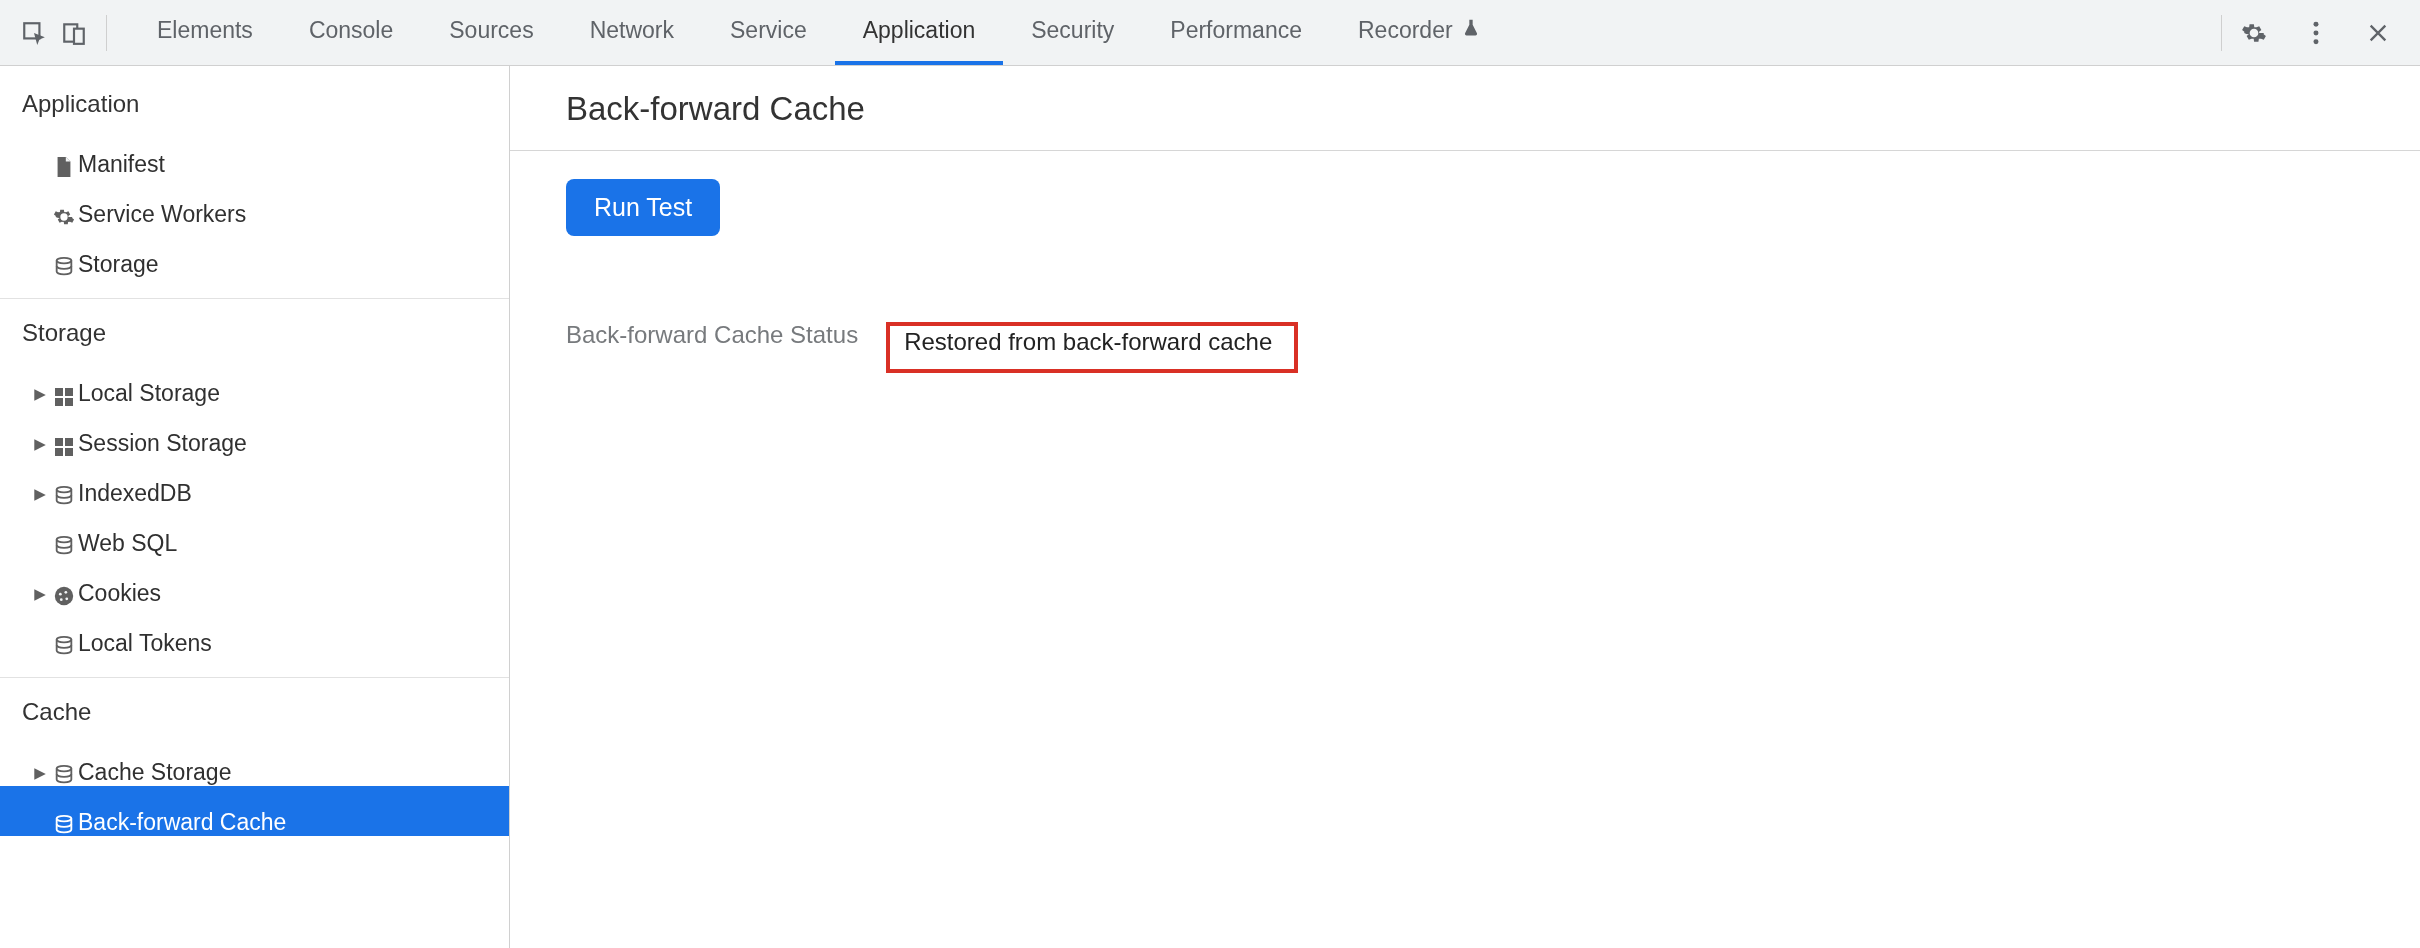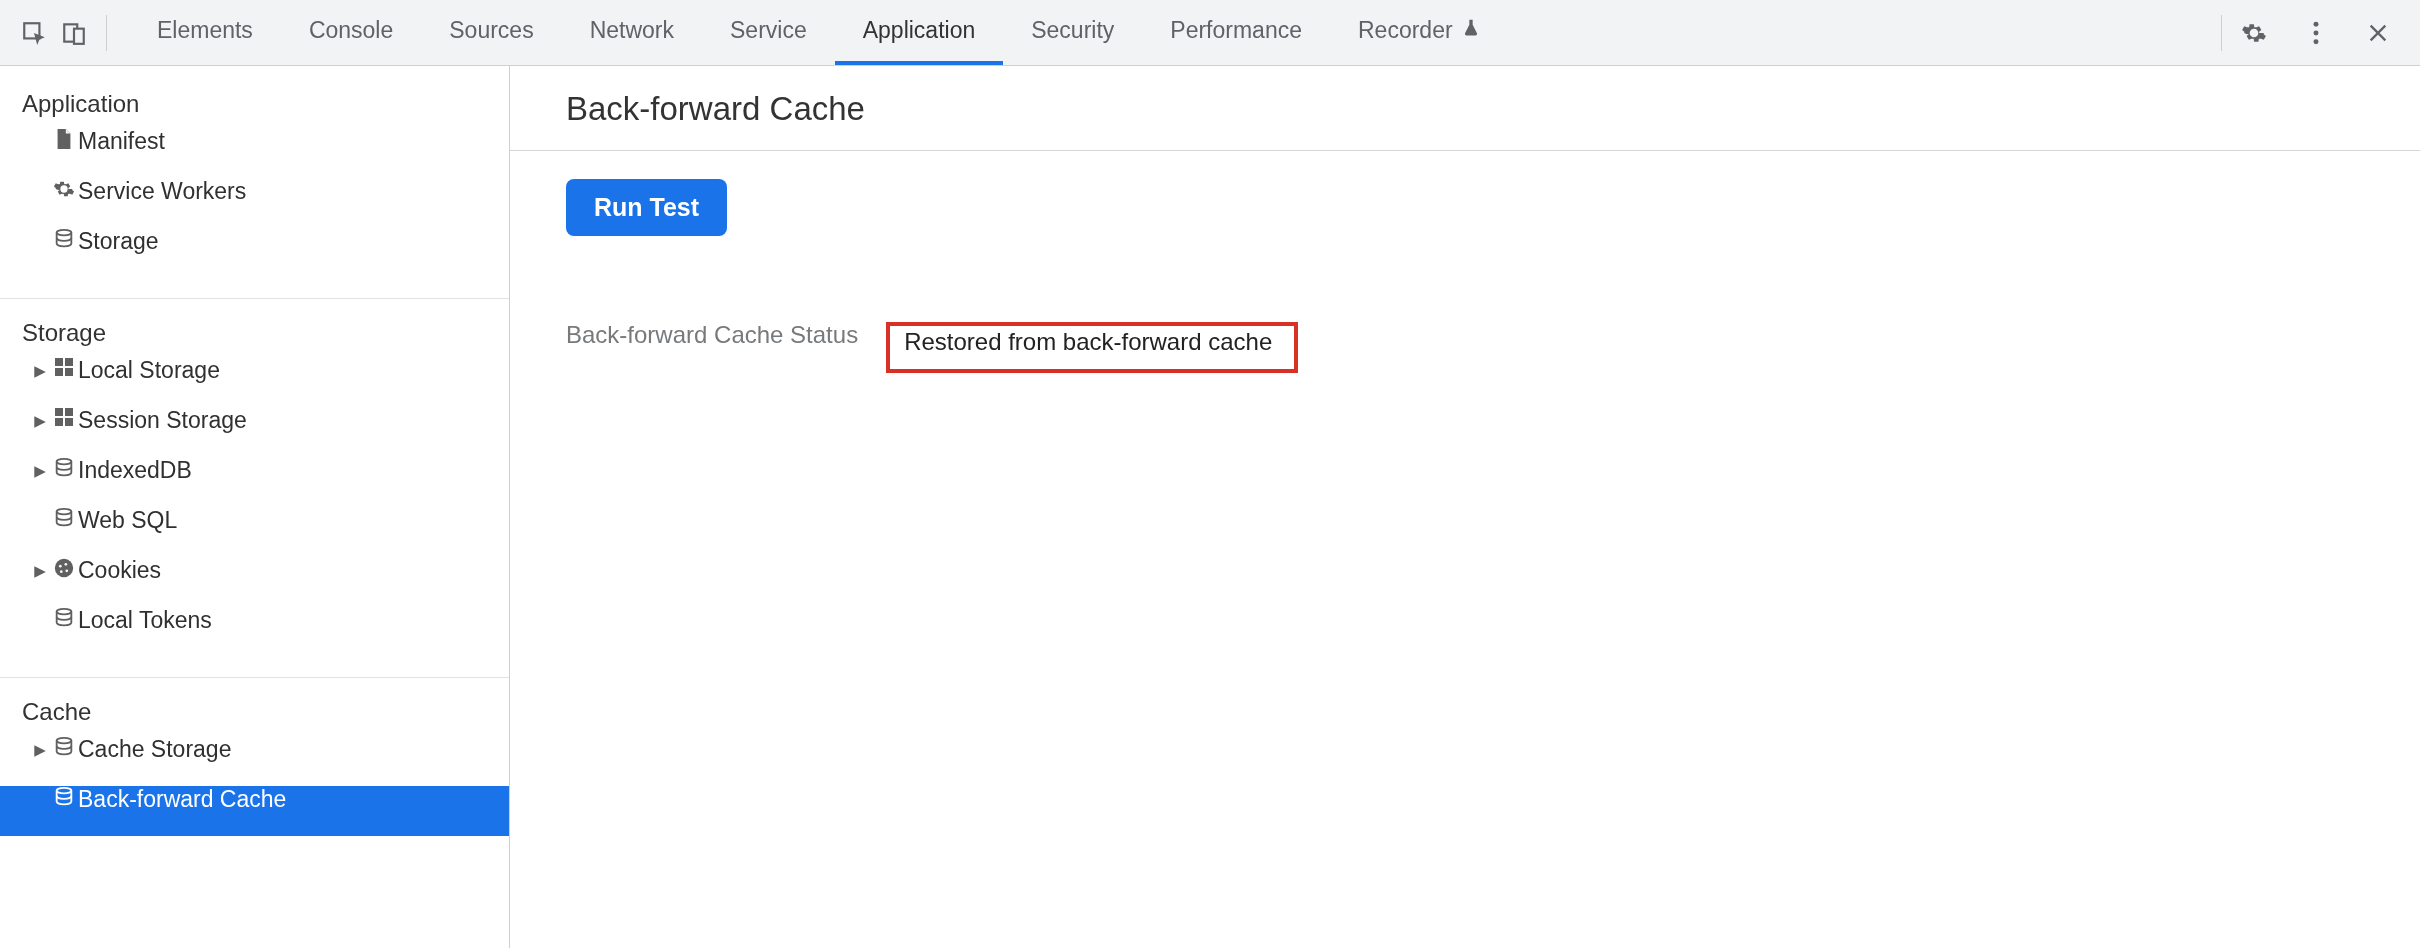--- a/index.html
+++ b/index.html
@@ -69,21 +69,21 @@
       padding-top: 14px;
     }
     .side-group-title {
       font-size: 24px;
       color: #333;
       padding: 10px 20px 10px 22px;
     }
     .side-items { padding-bottom: 12px; }
     .side-item {
       display:flex;
-      align-items:flex-start;
+      align-items:flex-end;
       height: 50px;
       padding-left: 30px;
       cursor: pointer;
       font-size: 23px;
       color: #303030;
     }
     .side-item .arrow {
       width: 20px;
       display:inline-flex;
       justify-content:center;
@@ -115,21 +115,21 @@
     }
     .content-body {
       padding: 28px 0 0 56px;
     }
     .btn-primary {
       background:#1a73e8;
       color:#fff;
       border:none;
       border-radius:8px;
       font-size:25px;
-      font-weight:700;
+      font-weight:400;
       padding: 14px 28px;
       cursor:pointer;
     }
     table.kv {
       margin-top: 40px;
       border-collapse: separate;
       border-spacing: 0 22px;
       font-size: 24px;
     }
     table.kv td { vertical-align: middle; }

